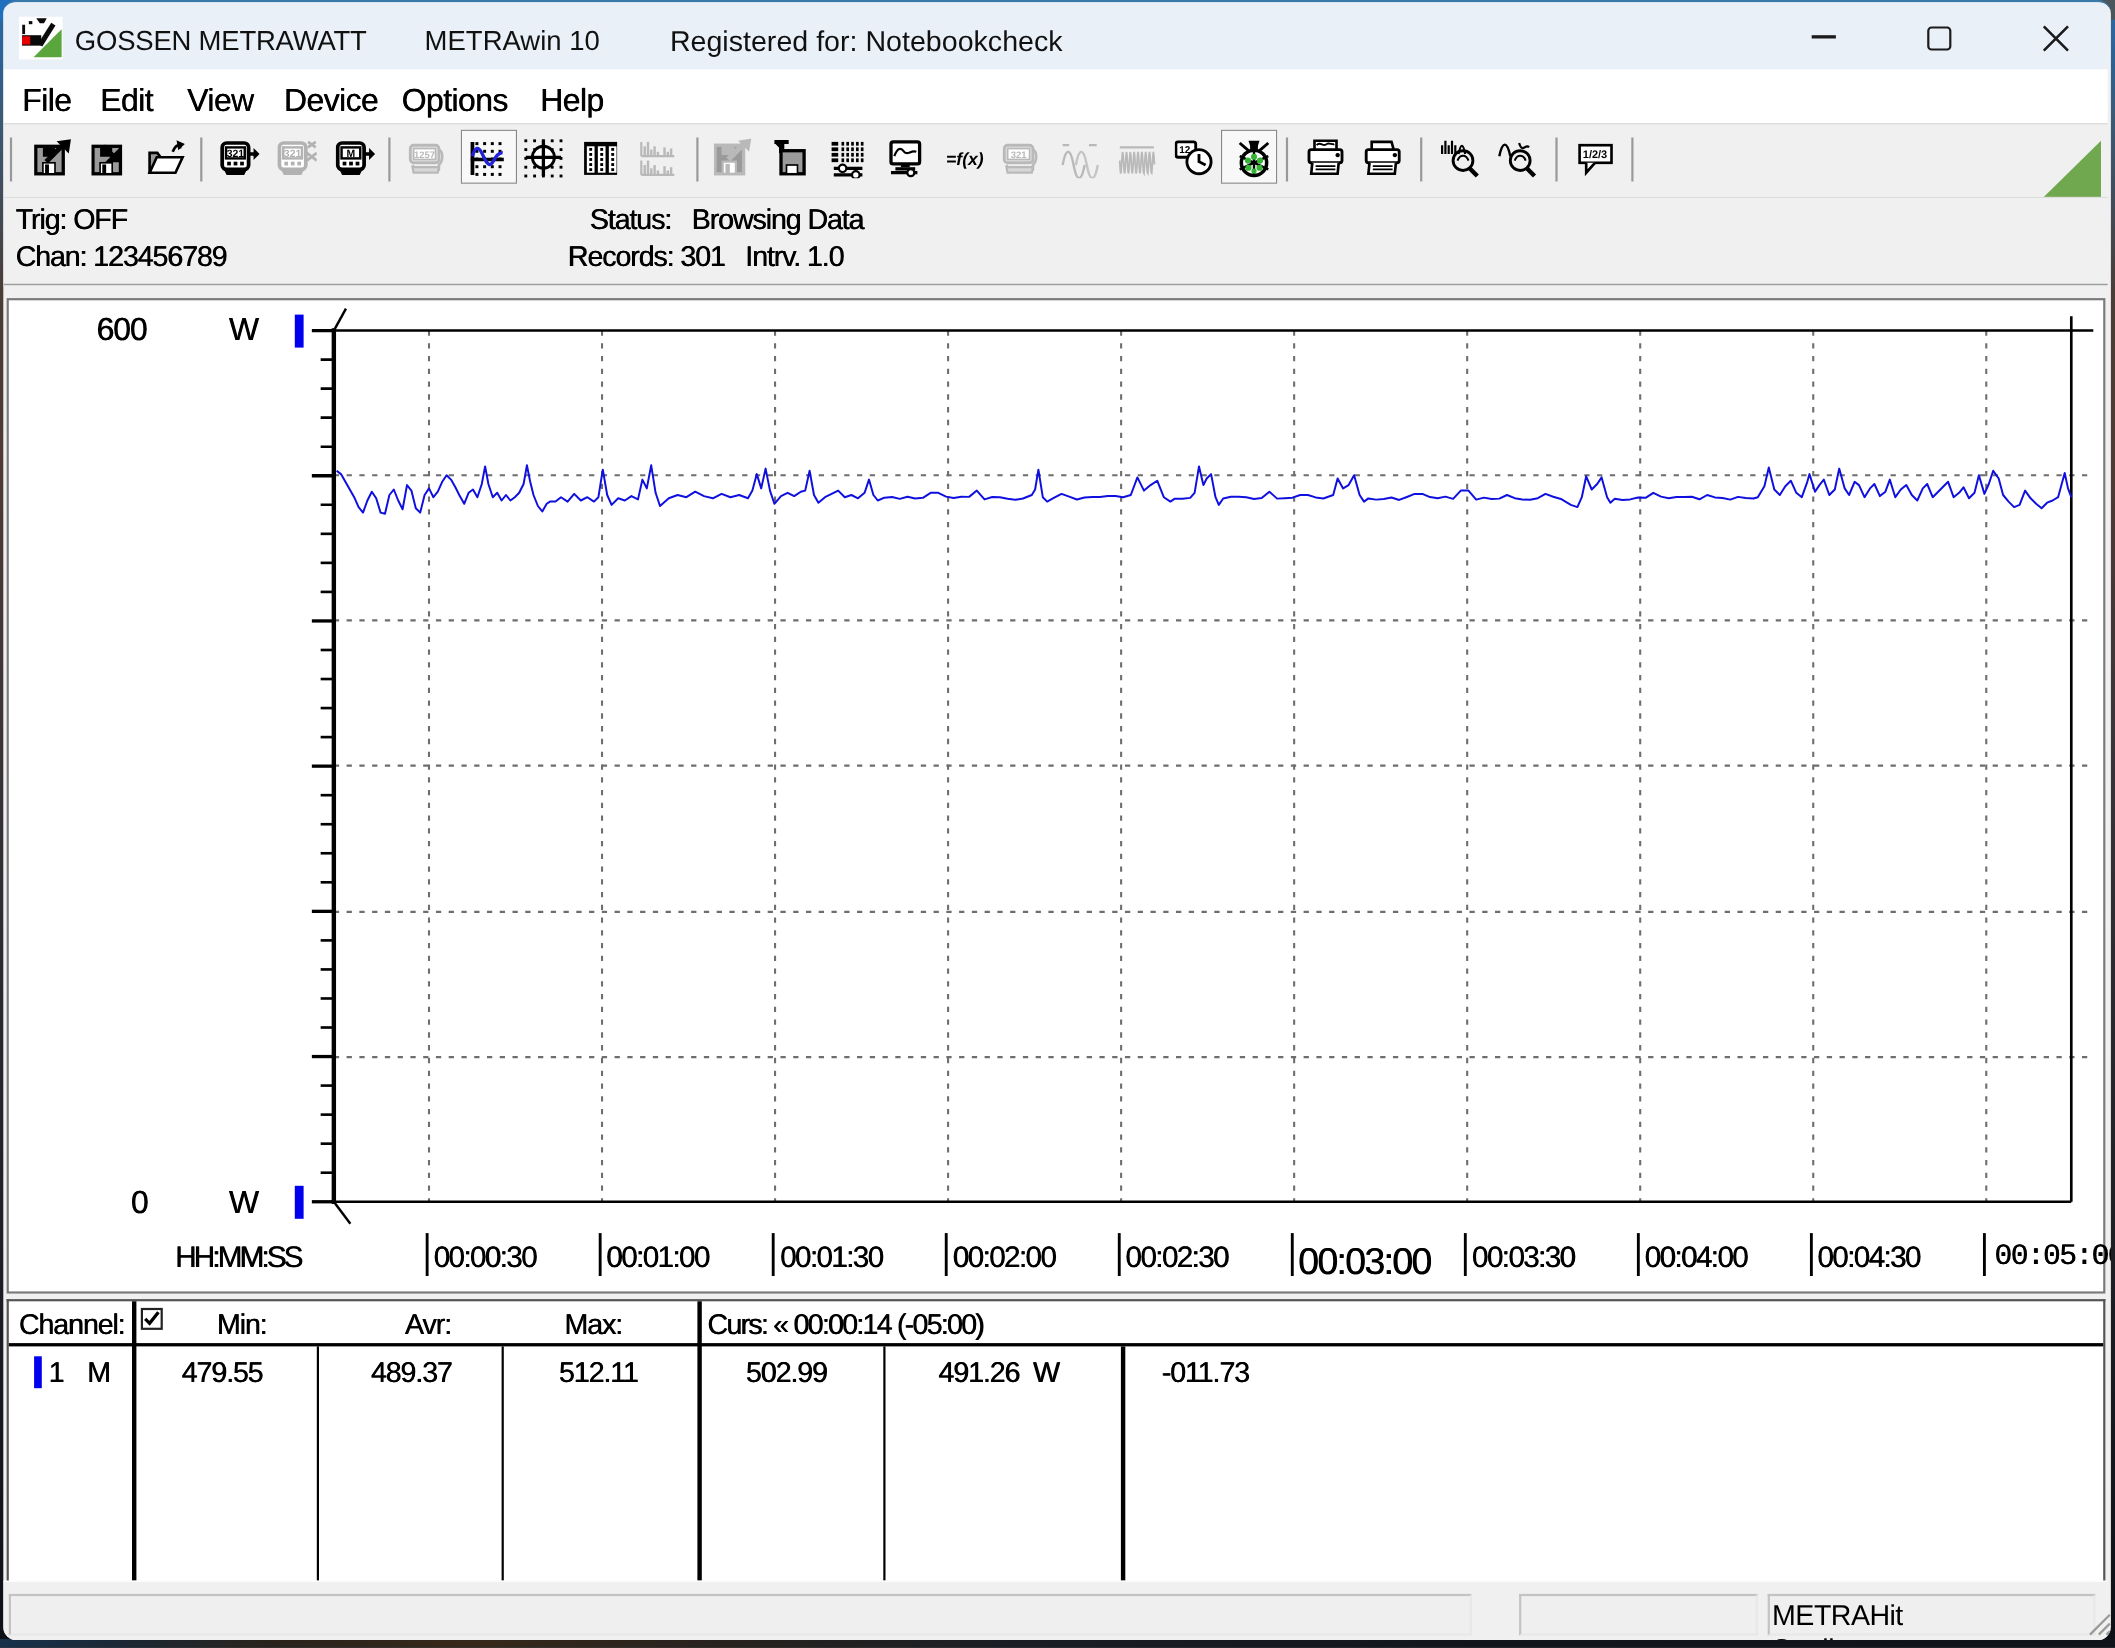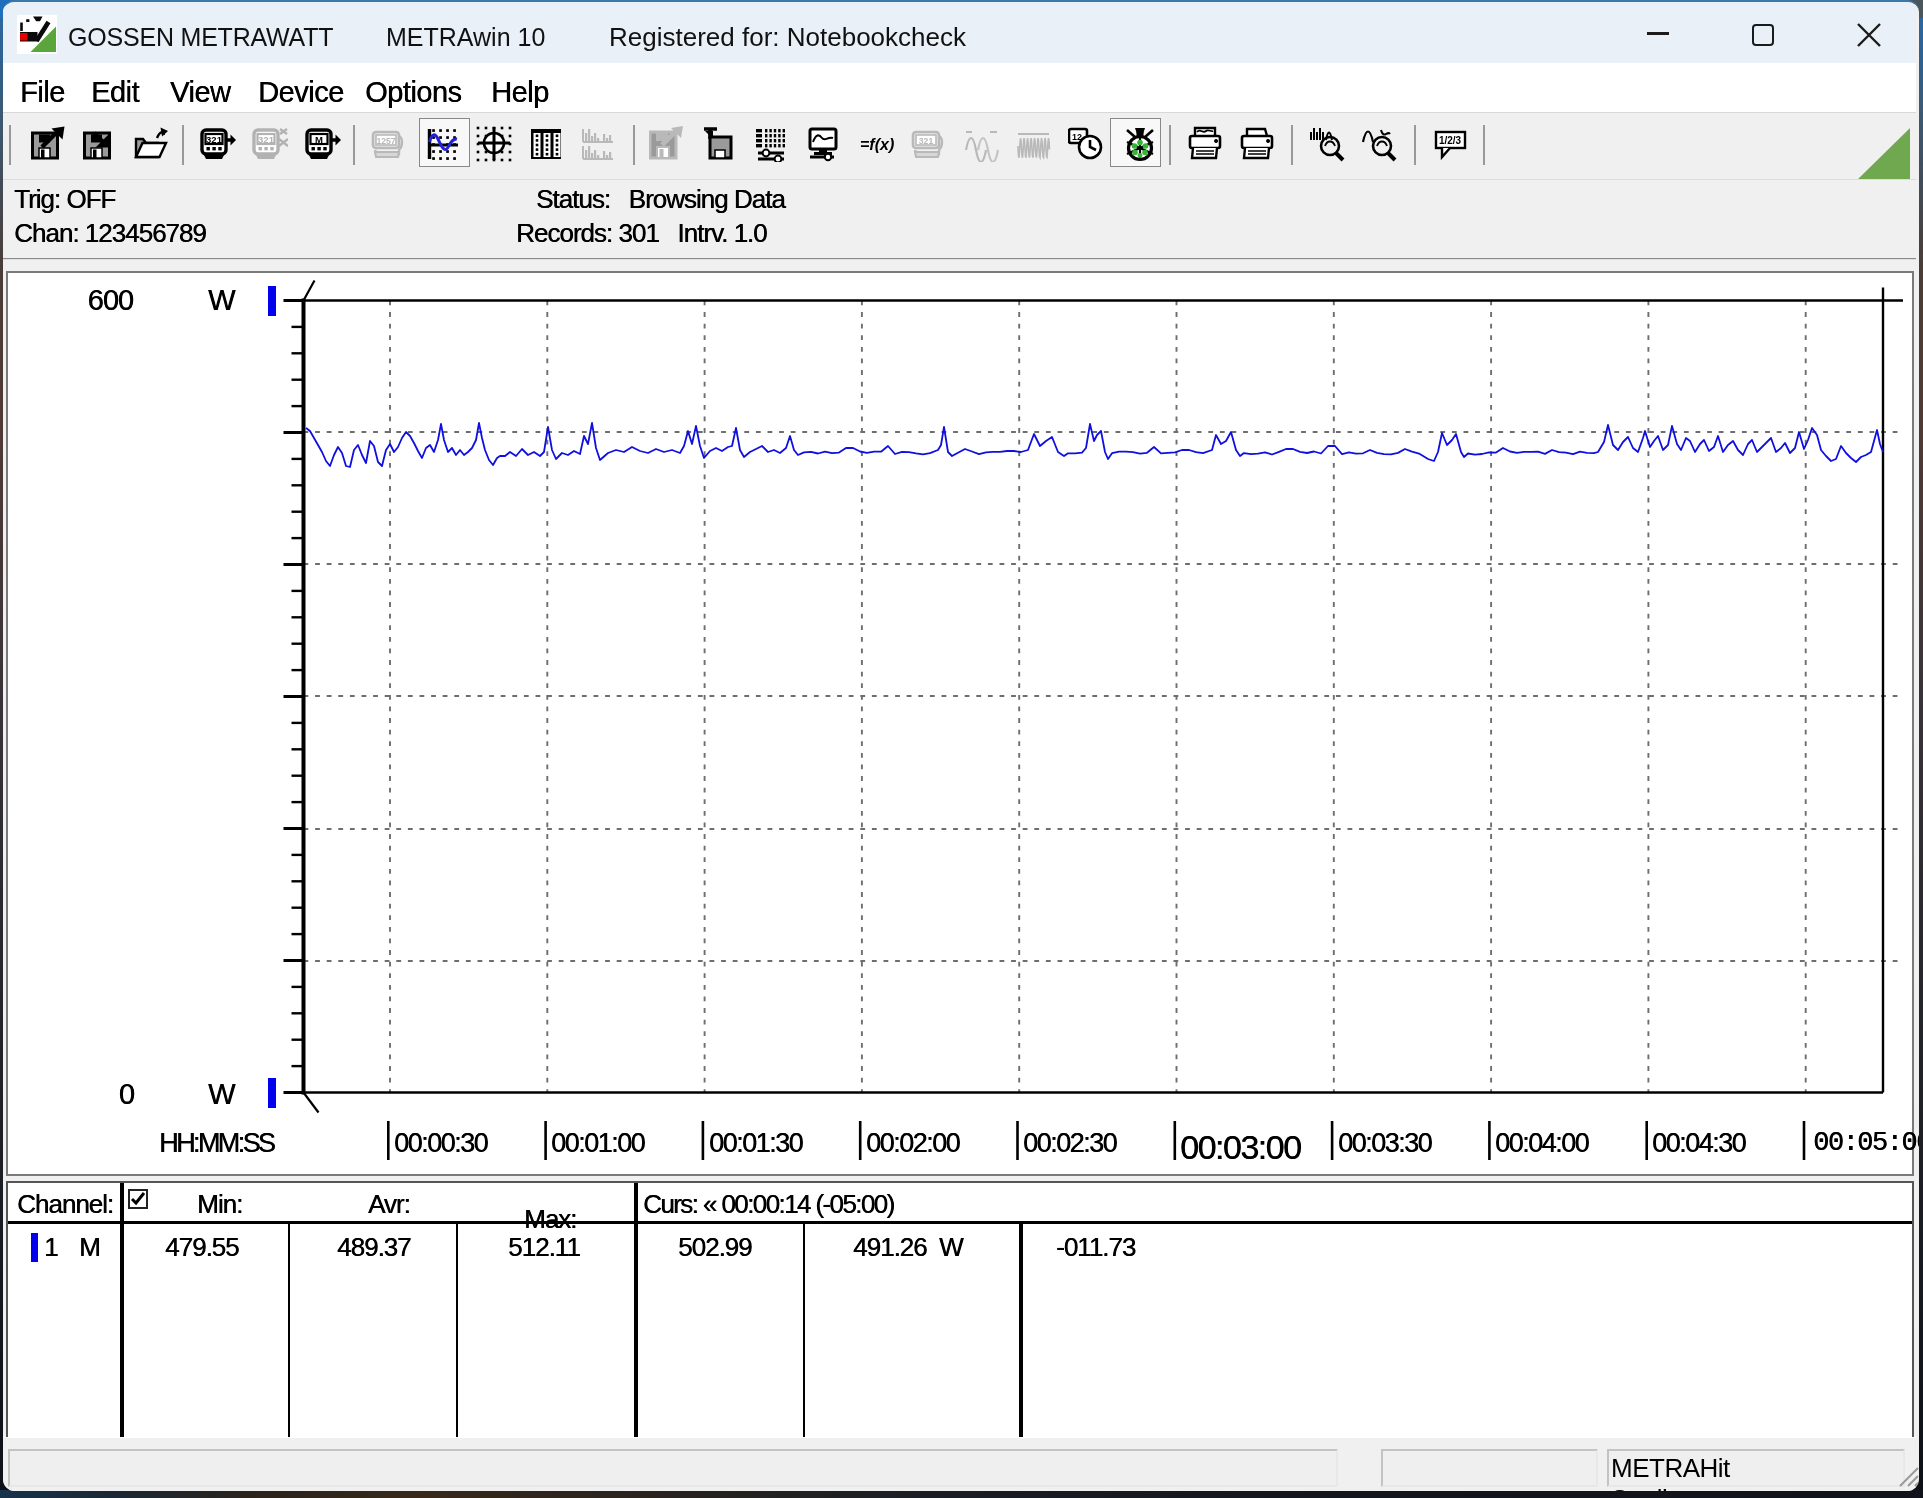--- a/index.html
+++ b/index.html
@@ -475,21 +475,21 @@
   <div class="abs" style="left:456px; top:1224px; width:2px; height:213px; background:#000;"></div>
   <div class="abs" style="left:803px; top:1224px; width:2px; height:213px; background:#000;"></div>
   <div class="abs" style="left:1019px; top:1224px; width:4px; height:213px; background:#000;"></div>
   <div class="tbl-text" style="left:17px; top:1189px;">Channel:</div>
   <div class="abs" style="left:128px; top:1189px; width:20px; height:20px; border:2px solid #222; background:#fff;"></div>
   <svg class="abs" style="left:130px; top:1191px;" width="16" height="16" viewBox="0 0 16 16">
           <path d="M2 8 L6 12 L14 2" stroke="#000" stroke-width="3" fill="none"></path>
         </svg>
   <div class="tbl-text" style="left:197px; top:1189px;">Min:</div>
   <div class="tbl-text" style="left:368px; top:1189px;">Avr:</div>
-  <div class="tbl-text" style="left:524px; top:1189px;margin-top:15px;">Max:</div>
+  <div class="tbl-text" style="left:513px; top:1189px;">Max:</div>
   <div class="tbl-text" style="left:643px; top:1189px; letter-spacing:-1.6px;">Curs: « 00:00:14 (-05:00)</div>
   <div class="abs" style="left:31px; top:1233px; width:7px; height:29px; background:#0000ee;"></div>
   <div class="tbl-text" style="left:44px; top:1232px;">1</div>
   <div class="tbl-text" style="left:79px; top:1232px;">M</div>
   <div class="tbl-text" style="left:165px; top:1232px;text-align:right;">479.55</div>
   <div class="tbl-text" style="left:337px; top:1232px;">489.37</div>
   <div class="tbl-text" style="left:508px; top:1232px;">512.11</div>
   <div class="tbl-text" style="left:678px; top:1232px;">502.99</div>
   <div class="tbl-text" style="left:853px; top:1232px;">491.26  W</div>
   <div class="tbl-text" style="left:1056px; top:1232px;">-011.73</div>

